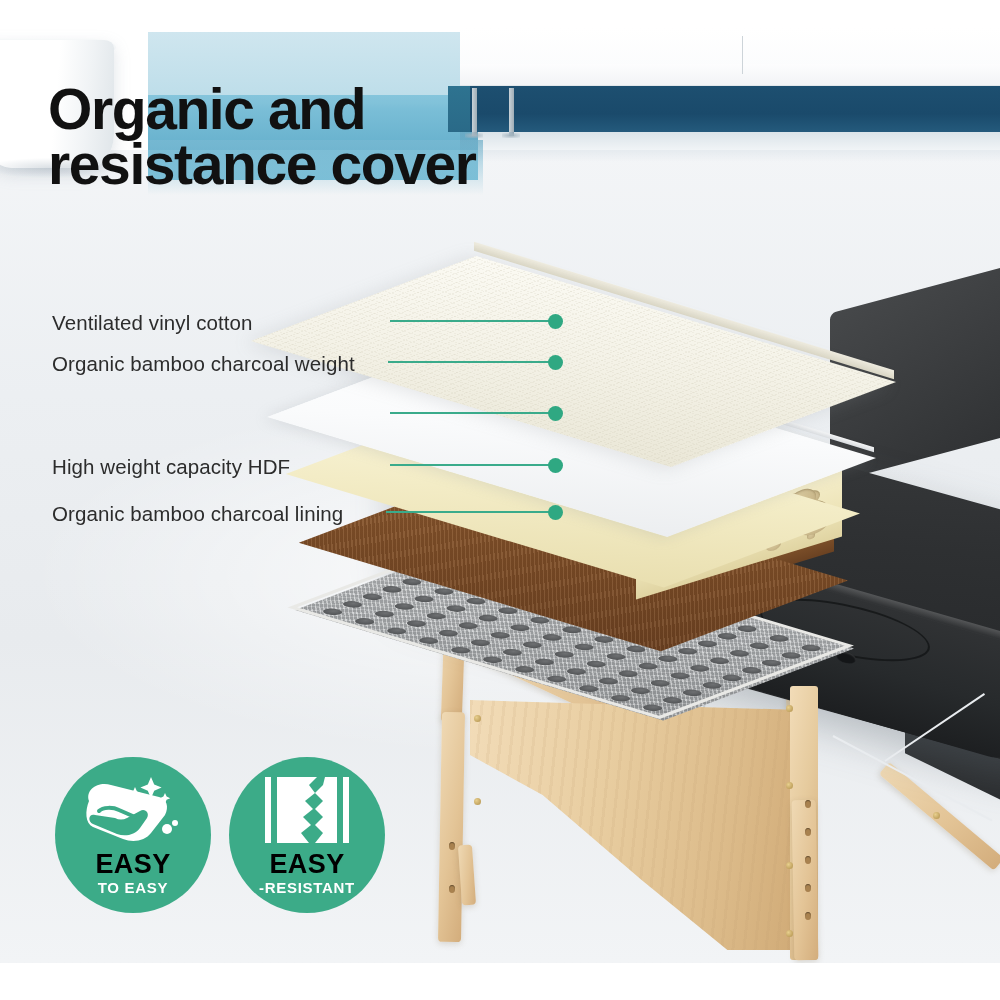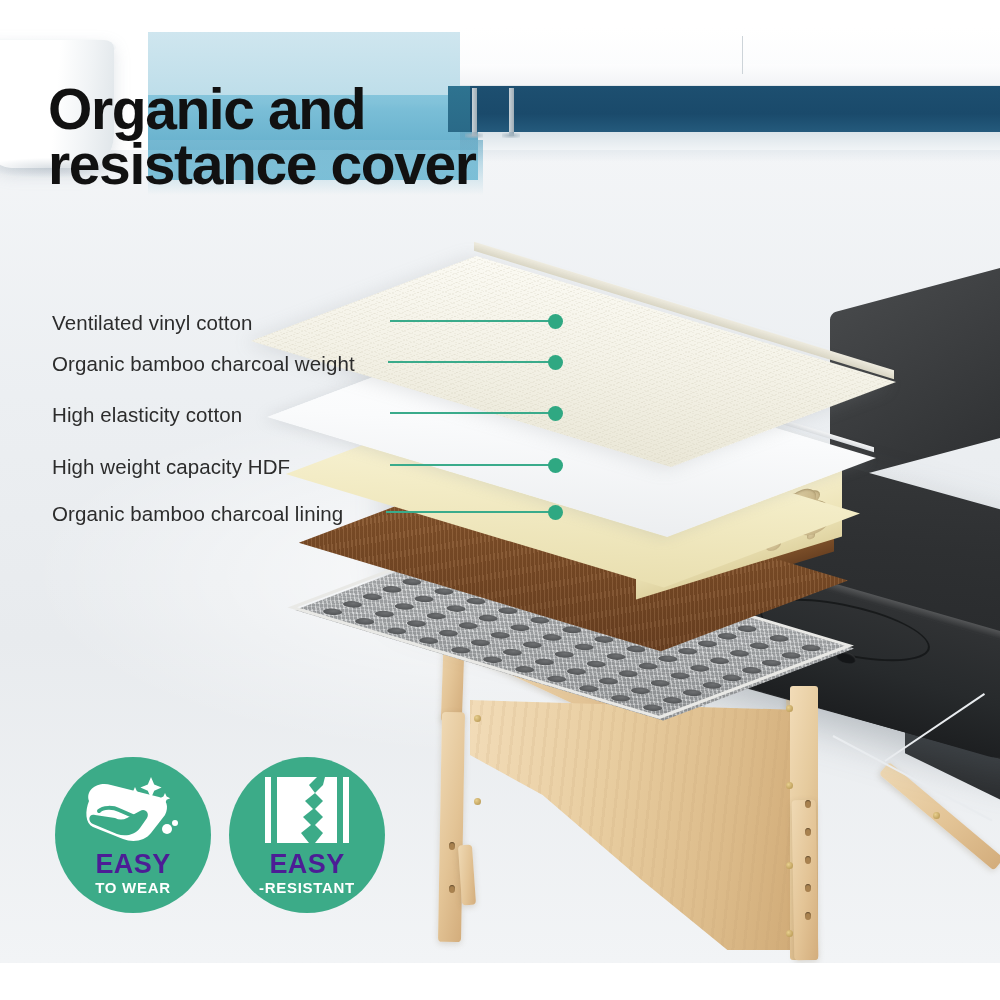--- a/index.html
+++ b/index.html
@@ -202,21 +202,21 @@
   .h2 { position:absolute; left:50px; top:220px; font-size:28px; font-weight:500;
       color:#1b1b1b; letter-spacing:-.2px; }
 
   
   .badge { position:absolute; width:156px; height:156px; border-radius:50%;
       background:#3cab88; }
   #badge-clean { left:55px; top:757px; }
   #badge-wear { left:229px; top:757px; }
   .badge-art { position:absolute; left:0; top:14px; width:156px; height:78px; }
   .badge-t1 { position:absolute; left:0; top:92px; width:156px; text-align:center;
-      color:#4c1d95; font-size:27px; font-weight:bold; letter-spacing:.4px; }
+      color:#000000; font-size:27px; font-weight:bold; letter-spacing:.4px; }
   .badge-t2 { position:absolute; left:0; top:122px; width:156px; text-align:center;
       color:#ffffff; font-size:15px; font-weight:bold; letter-spacing:.7px; }
 
   .bottom-white { position:absolute; left:0; top:963px; width:1000px; height:37px;
       background:#ffffff; }
 </style>
 </head>
 <body>
 
 <div id="stage">
@@ -493,21 +493,20 @@
     <div class="dot" style="left:548px; top:406px;"></div>
 
     <div class="leader" style="left:390px; top:464px; width:168px;"></div>
     <div class="dot" style="left:548px; top:458px;"></div>
 
     <div class="leader" style="left:386px; top:511px; width:172px;"></div>
     <div class="dot" style="left:548px; top:505px;"></div>
 
     <div class="lbl" style="left:52px; top:311px;">Ventilated vinyl cotton</div>
     <div class="lbl" style="left:52px; top:352px;">Organic bamboo charcoal weight</div>
-    <div class="lbl" style="left:52px; top:403px;">High elasticity cotton</div>
     <div class="lbl" style="left:52px; top:502px;">Organic bamboo charcoal lining</div>
     <div class="lbl" style="left:52px; top:455px;">High weight capacity HDF</div>
 
     <div class="h1">Organic and
 resistance cover</div>
 
     <div class="badge" id="badge-clean">
       <div class="badge-art">
         <svg viewBox="0 0 156 78" width="156" height="78" aria-hidden="true">
 
@@ -520,21 +519,21 @@
 
           <path d="M96 6 l3.2 7.4 7.4 3.2 -7.4 3.2 -3.2 7.4 -3.2 -7.4 -7.4 -3.2 7.4 -3.2 Z" fill="#ffffff"></path>
           <path d="M80 16 l2 4.6 4.6 2 -4.6 2 -2 4.6 -2 -4.6 -4.6 -2 4.6 -2 Z" fill="#ffffff"></path>
           <path d="M110 22 l1.6 3.6 3.6 1.6 -3.6 1.6 -1.6 3.6 -1.6 -3.6 -3.6 -1.6 3.6 -1.6 Z" fill="#ffffff"></path>
 
           <circle cx="112" cy="58" r="5" fill="#ffffff"></circle>
           <circle cx="120" cy="52" r="3" fill="#ffffff"></circle>
         </svg>
       </div>
       <div class="badge-t1">EASY</div>
-      <div class="badge-t2">TO WEAR</div>
+      <div class="badge-t2">TO EASY</div>
     </div>
 
     <div class="badge" id="badge-wear">
       <div class="badge-art">
         <svg viewBox="0 0 156 78" width="156" height="78" aria-hidden="true">
 
           <rect x="36" y="6" width="6" height="66" fill="#ffffff"></rect>
           <rect x="114" y="6" width="6" height="66" fill="#ffffff"></rect>
 
           <path d="M48 6 L88 6 L80 14 L86 22 L76 30 L84 38 L74 46 L82 54 L72 62 L80 72 L48 72 Z" fill="#ffffff"></path>

